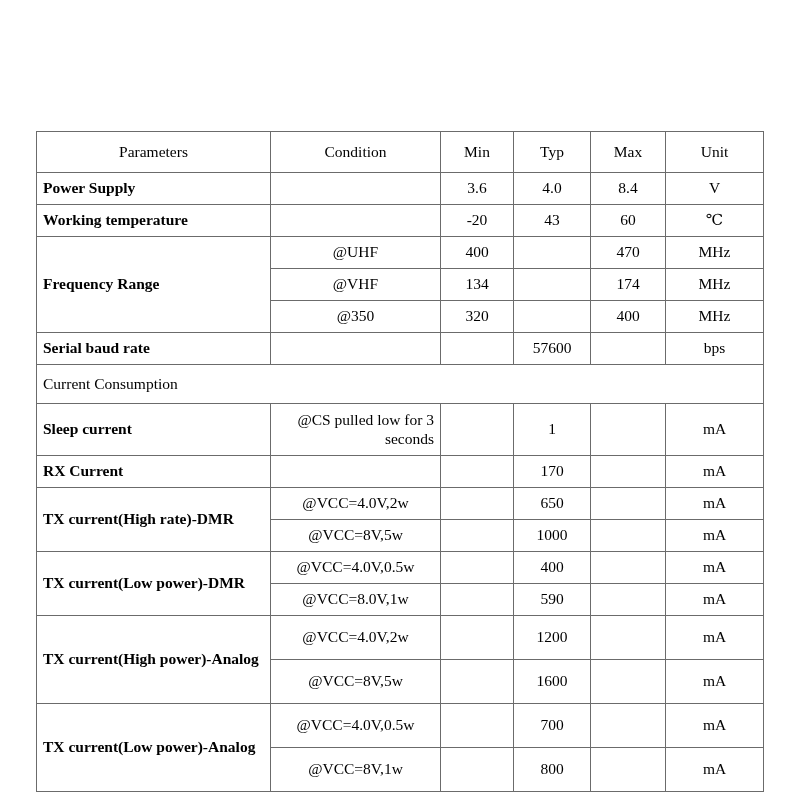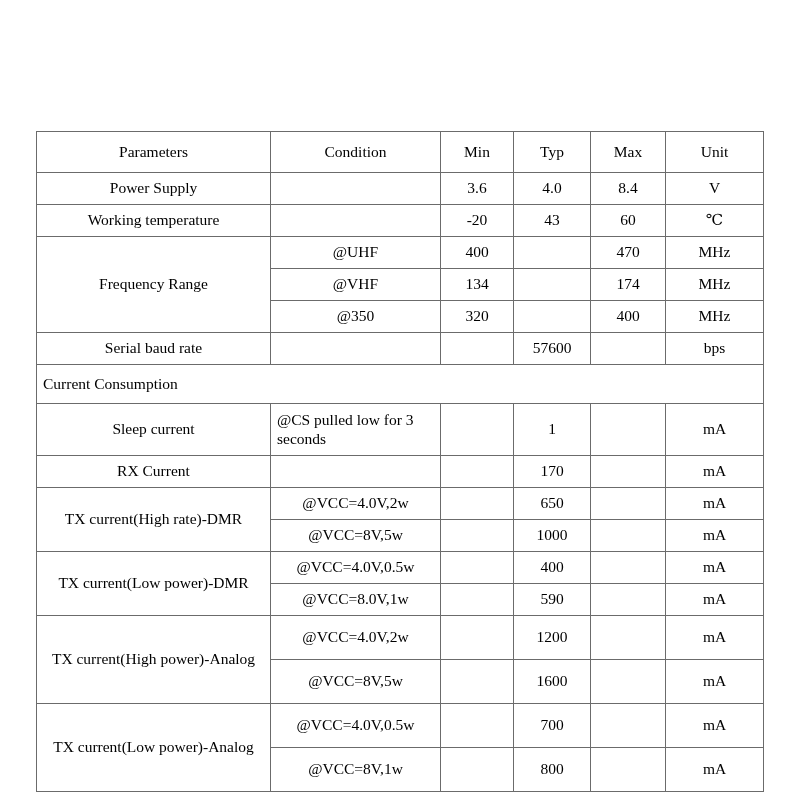--- a/index.html
+++ b/index.html
@@ -49,25 +49,25 @@
     font-size: 16px;
     height: 34px;
     padding: 4px 6px;
   }
   .section td {
     background: #c3c3c3;
     font-size: 16px;
     height: 32px;
   }
   .c { text-align: center; }
-  .l { text-align: center; padding-left: 9px; }
+  .l { text-align: left; padding-left: 9px; font-weight: bold; }
   .r28 { height: 32px; }
   .r-tall { height: 44px; }
   .r-xtall { height: 52px; }
-  .wrapcell { text-align: left; margin-left: 36px; }
+  .wrapcell { text-align: right; margin-left: 36px; }
 </style>
 </head>
 <body>
 
 <div id="sheet">
   <table class="spec">
     <colgroup>
       <col class="c-param">
         <col class="c-cond">
         <col class="c-min">

